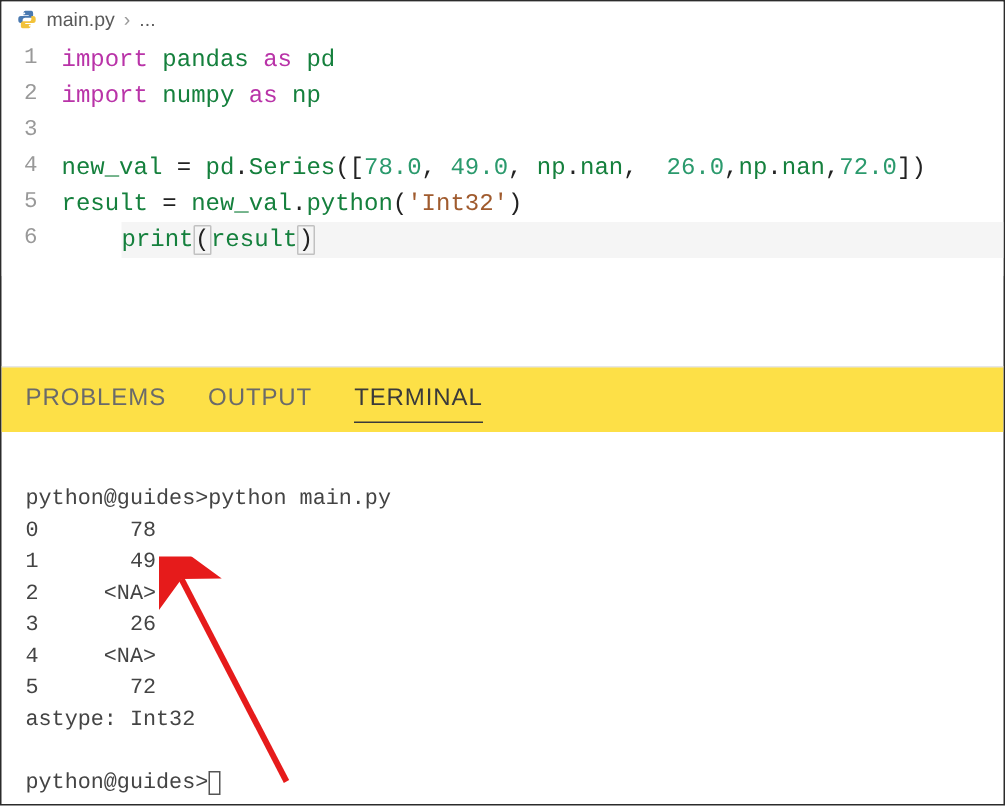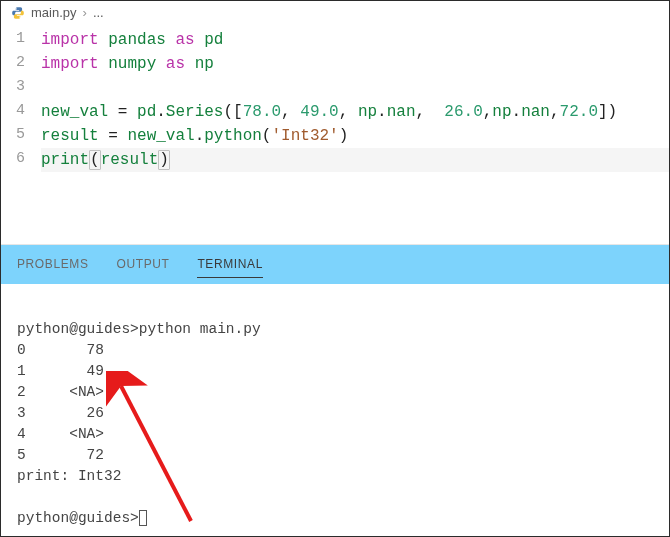--- a/index.html
+++ b/index.html
@@ -43,35 +43,36 @@
     user-select: none;
     font-size: 15px;
   }
   .code {
     white-space: pre;
     flex: 1;
     color: #222;
   }
   .code-row.active .code {
     background: #f5f5f5;
+    margin-left: 40px;
   }
   .kw { color: #b933a8; text-align: right; }   
   .id { color: #15803d; }   
   .num { color: #2b9a6d; margin-top: 17px; }  
   .str { color: #a05b2e; font-family: Liberation Mono, monospace; }  
   .plain { color: #222; }
   .box-b { border: 1px solid #c1c1c1; border-radius:1px;}
   .panel-tabs {
     display: flex;
     gap: 28px;
     padding: 12px 16px 6px 16px;
-    font-size: 12px;
+    font-size: 16px;
     letter-spacing: 0.6px;
     color: #6a6a6a;
-    background: #7dd3fc;
+    background: #fde047;
     border-top: 1px solid #e6e6e6;
     margin-top: 60px;
   }
   .panel-tab {
     padding-bottom: 6px;
     cursor: pointer;
   }
   .panel-tab.active {
     color: #3a3a3a;
     border-bottom: 1px solid #3a3a3a;
@@ -155,21 +156,21 @@
 </div>
 
 <div class="terminal">
 <span>python@guides&gt;python main.py</span>
 <span>0       78</span>
 <span>1       49</span>
 <span>2     &lt;NA&gt;</span>
 <span>3       26</span>
 <span>4     &lt;NA&gt;</span>
 <span>5       72</span>
-<span>print: Int32</span>
+<span>astype: Int32</span>
 
 <span>python@guides&gt;</span><span class="cursor-block"></span>
 </div>
 
 <svg class="arrow" width="110" height="170">
   <defs>
     <marker id="ah" markerWidth="12" markerHeight="12" refX="3" refY="6" orient="auto">
       <path d="M0,0 L12,6 L0,12 L3,6 z" fill="#e61b1b"></path>
     </marker>
   </defs>

